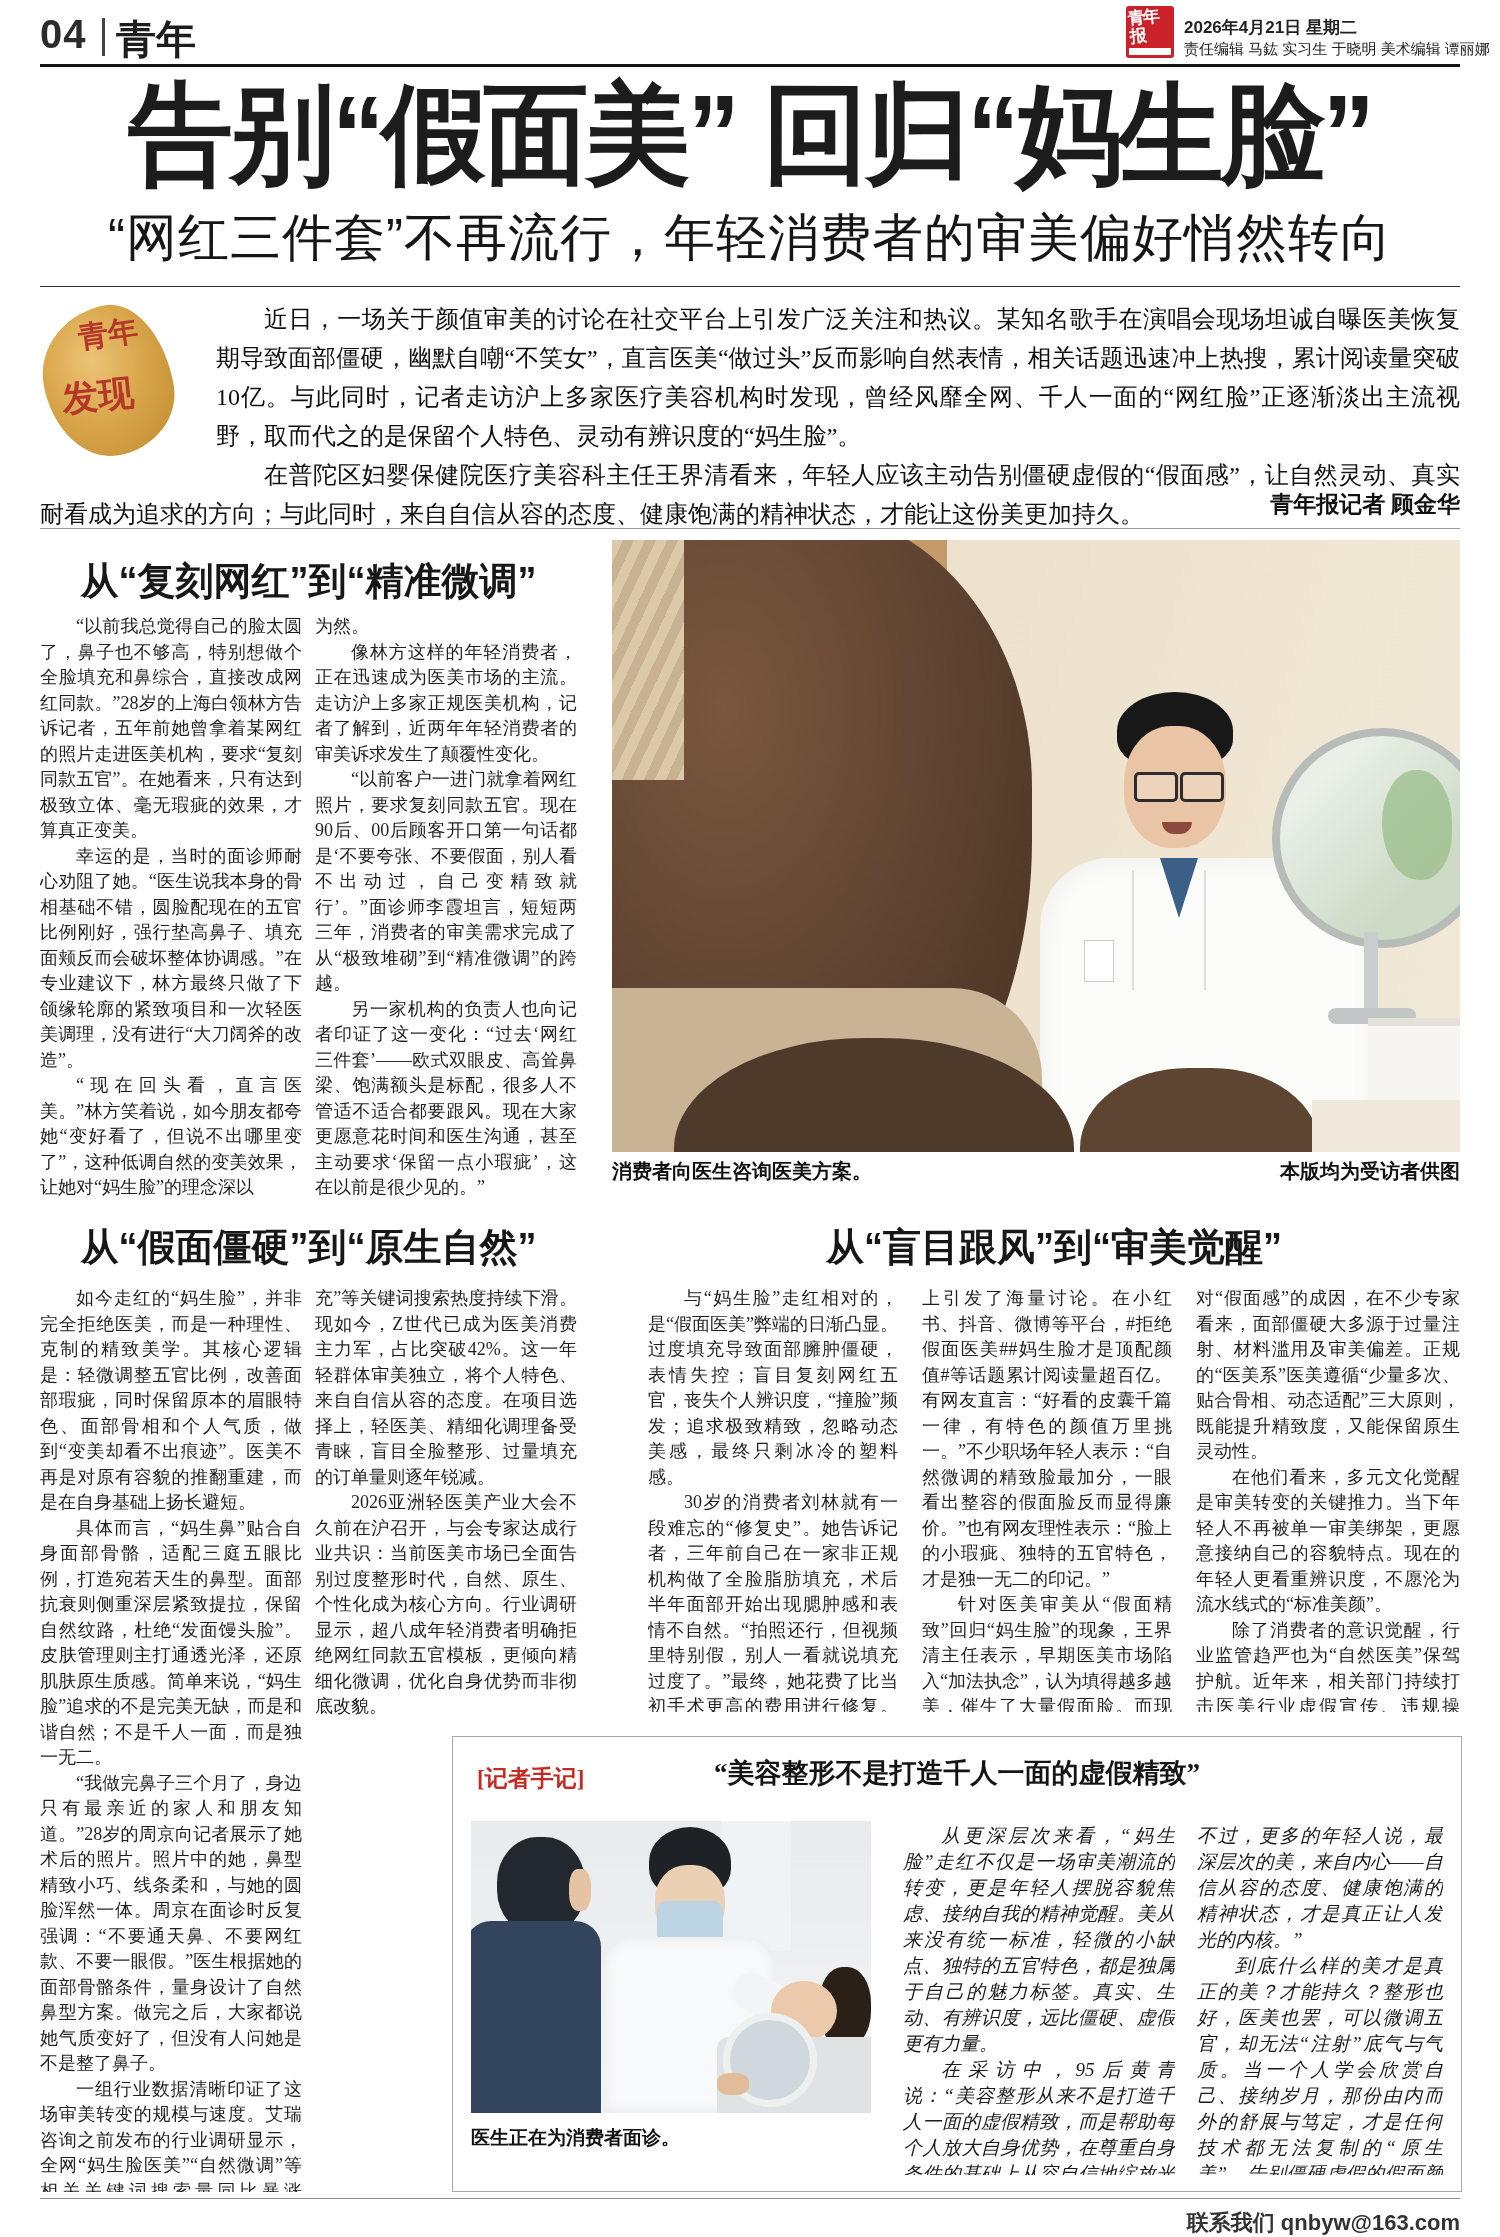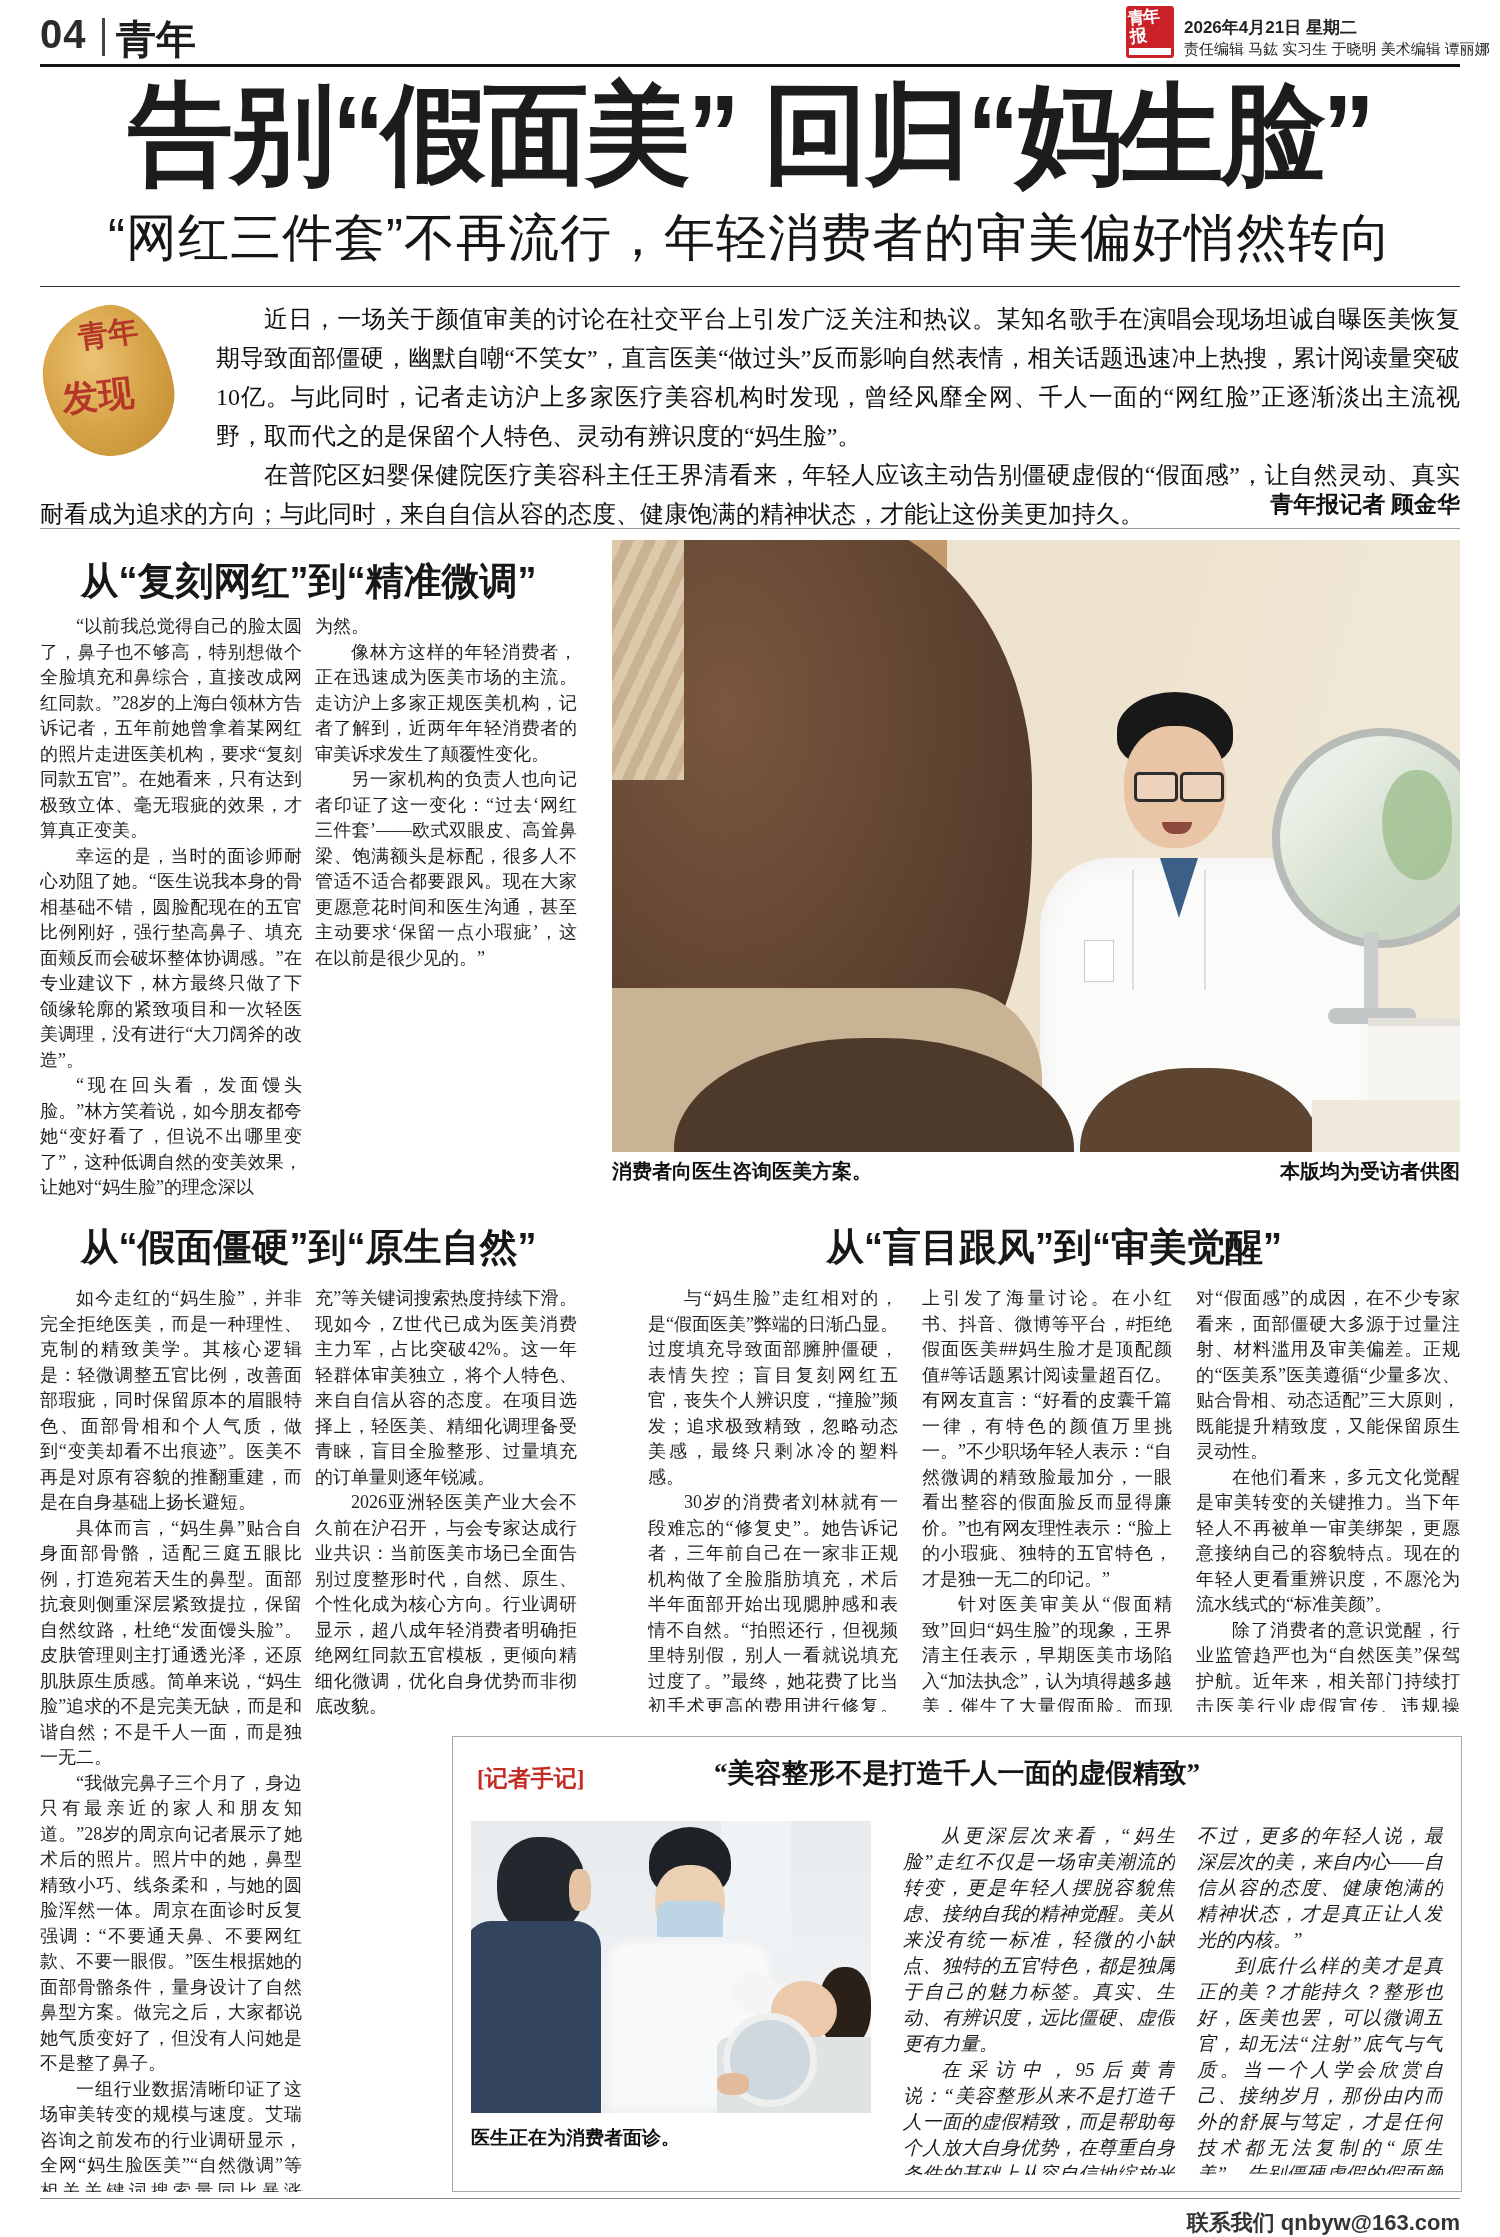--- a/index.html
+++ b/index.html
@@ -148,25 +148,26 @@
   <p>近日，一场关于颜值审美的讨论在社交平台上引发广泛关注和热议。某知名歌手在演唱会现场坦诚自曝医美恢复期导致面部僵硬，幽默自嘲“不笑女”，直言医美“做过头”反而影响自然表情，相关话题迅速冲上热搜，累计阅读量突破10亿。与此同时，记者走访沪上多家医疗美容机构时发现，曾经风靡全网、千人一面的“网红脸”正逐渐淡出主流视野，取而代之的是保留个人特色、灵动有辨识度的“妈生脸”。</p>
   <p>在普陀区妇婴保健院医疗美容科主任王界清看来，年轻人应该主动告别僵硬虚假的“假面感”，让自然灵动、真实耐看成为追求的方向；与此同时，来自自信从容的态度、健康饱满的精神状态，才能让这份美更加持久。</p>
 </div>
 <div class="abs byline-row">青年报记者 顾金华</div>
 <div class="abs rule-hair"></div>
 
 <div class="abs sec-headline h-a1">从“复刻网红”到“精准微调”</div>
 <div class="abs col a1c1">
     <p>“以前我总觉得自己的脸太圆了，鼻子也不够高，特别想做个全脸填充和鼻综合，直接改成网红同款。”28岁的上海白领林方告诉记者，五年前她曾拿着某网红的照片走进医美机构，要求“复刻同款五官”。在她看来，只有达到极致立体、毫无瑕疵的效果，才算真正变美。</p>
     <p>幸运的是，当时的面诊师耐心劝阻了她。“医生说我本身的骨相基础不错，圆脸配现在的五官比例刚好，强行垫高鼻子、填充面颊反而会破坏整体协调感。”在专业建议下，林方最终只做了下颌缘轮廓的紧致项目和一次轻医美调理，没有进行“大刀阔斧的改造”。</p>
-    <p>“现在回头看，发面馒头脸。”林方笑着说，如今朋友都夸她“变好看了，但说不出哪里变了”，这种低调自然的变美效果，让她对“妈生脸”的理念深以</p>
+    <p>“现在回头看，直言医美。”林方笑着说，如今朋友都夸她“变好看了，但说不出哪里变了”，这种低调自然的变美效果，让她对“妈生脸”的理念深以</p>
   </div>
 <div class="abs col a1c2 cont-first">
     <p>为然。</p>
     <p>像林方这样的年轻消费者，正在迅速成为医美市场的主流。走访沪上多家正规医美机构，记者了解到，近两年年轻消费者的审美诉求发生了颠覆性变化。</p>
+    <p>“以前客户一进门就拿着网红照片，要求复刻同款五官。现在90后、00后顾客开口第一句话都是‘不要夸张、不要假面，别人看不出动过，自己变精致就行’。”面诊师李霞坦言，短短两三年，消费者的审美需求完成了从“极致堆砌”到“精准微调”的跨越。</p>
     <p>另一家机构的负责人也向记者印证了这一变化：“过去‘网红三件套’——欧式双眼皮、高耸鼻梁、饱满额头是标配，很多人不管适不适合都要跟风。现在大家更愿意花时间和医生沟通，甚至主动要求‘保留一点小瑕疵’，这在以前是很少见的。”</p>
   </div>
 
 <div class="abs photo1">
   <div class="abs p1-woodpanel"></div>
   <div class="abs p1-cabinet" style="left:100px;top:0;width:235px;height:612px;background:#c59a6a;"></div>
   <div class="abs p1-shelf" style="top:172px;"></div>
   <div class="abs p1-shelf" style="top:330px;"></div>
   <div class="abs p1-cups"></div>
   <div class="abs p1-cup2"></div>

